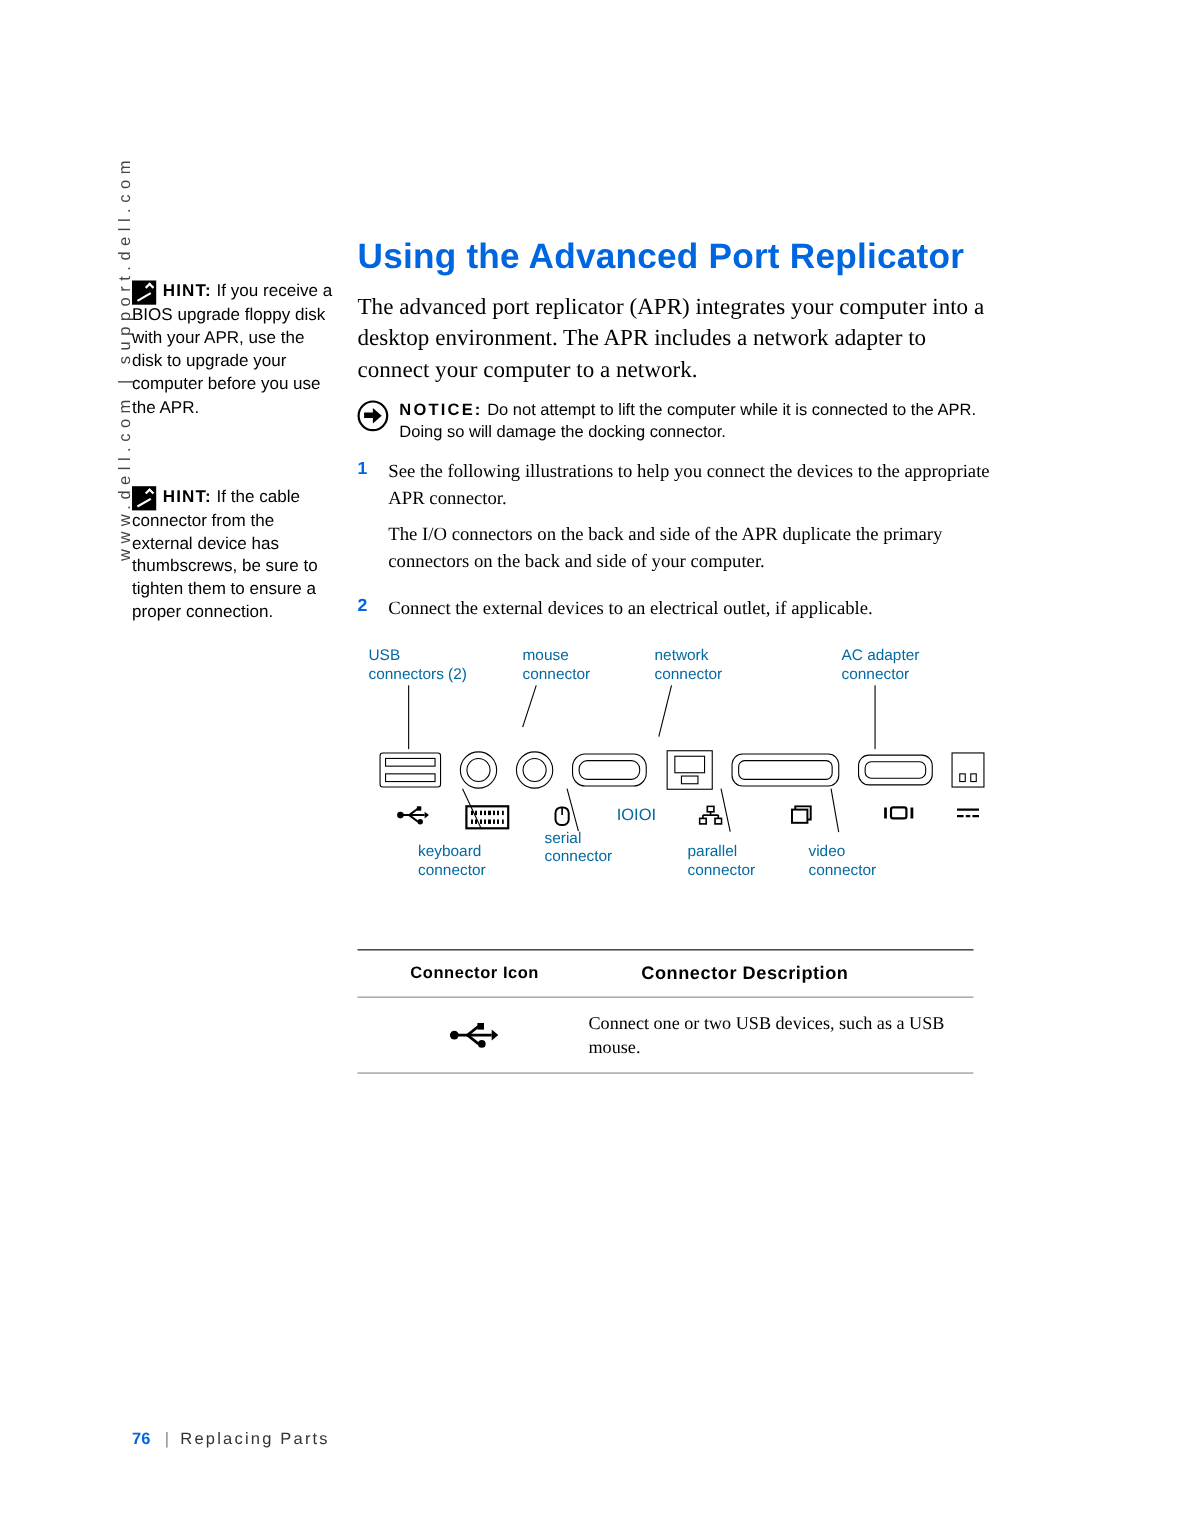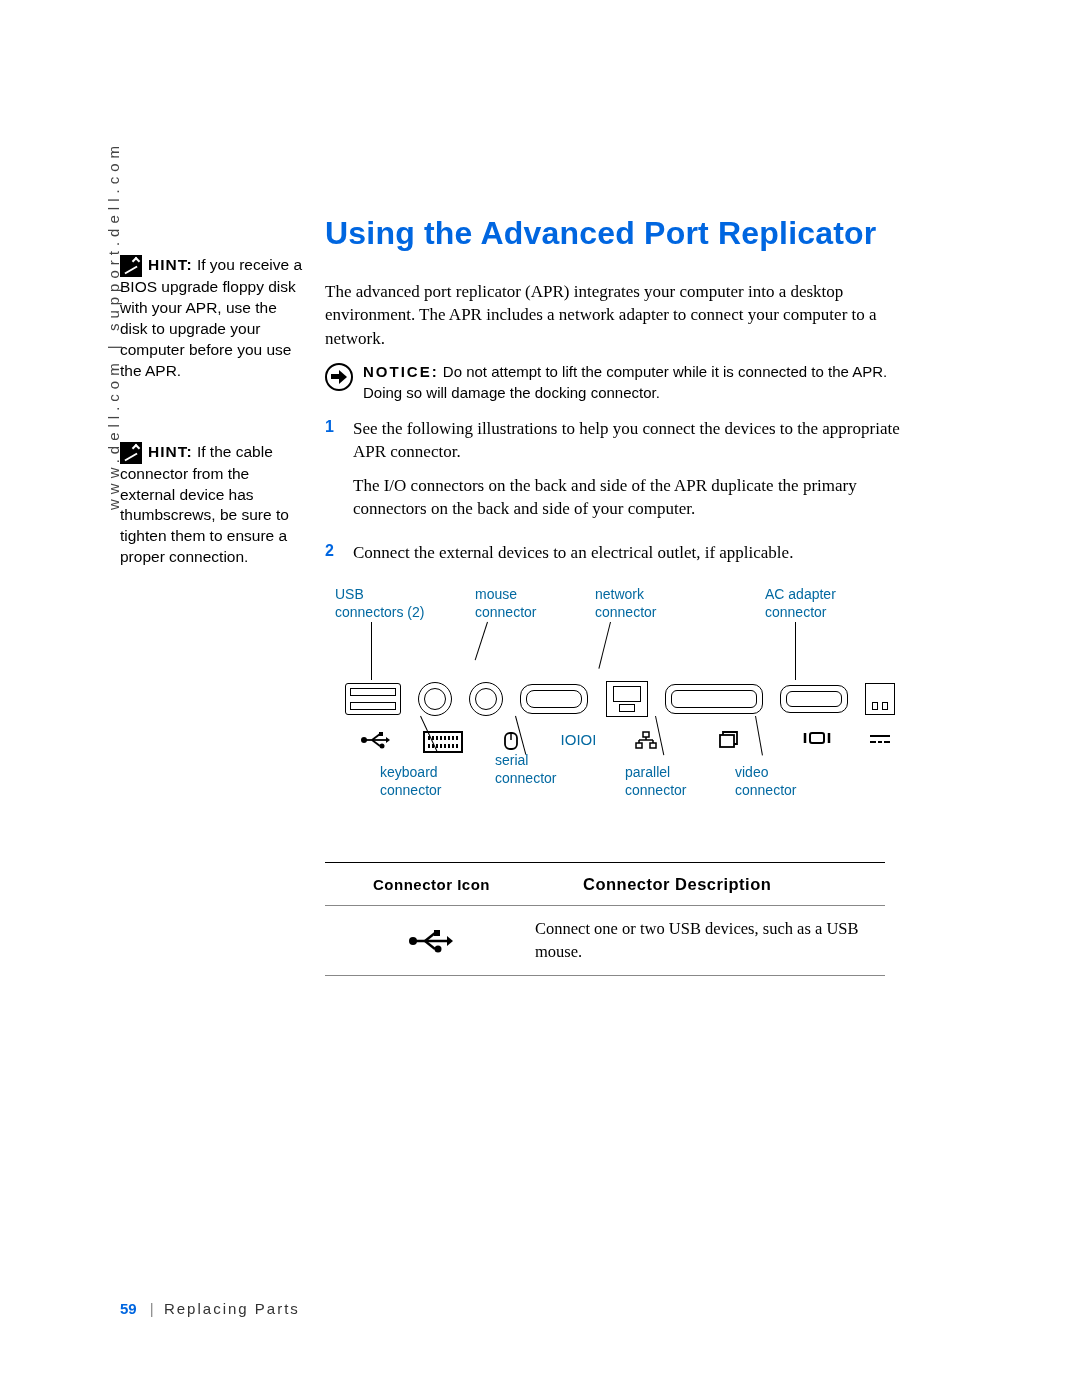--- a/index.html
+++ b/index.html
@@ -71,26 +71,26 @@
     position: absolute;
     left: 325px;
     top: 215px;
     width: 580px;
   }
   h1.title {
     color: #0066e0;
     font-size: 32px;
     font-weight: bold;
     letter-spacing: 0.2px;
-    margin: 0 0 28px 0;
+    margin: 0 0 12px 0;
     font-family: Arial, sans-serif;
   }
   p.body {
     font-family: Georgia, "Times New Roman", serif;
-    font-size: 17px;
+    font-size: 21px;
     line-height: 1.38;
     margin: 0 0 12px 0;
   }
   .notice-row {
     display: flex;
     align-items: flex-start;
     margin: 6px 0 14px 0;
   }
   .notice-icon {
     flex: 0 0 auto;
@@ -357,18 +357,18 @@
               <polygon points="40,8 46,13 40,18" fill="#000"></polygon>
             </svg>
         </div>
         <div class="c2">Connect one or two USB devices, such as a USB mouse.</div>
       </div>
     </div>
 
   </div>
 
   <div class="footer">
-    <span class="pg">59</span>
+    <span class="pg">76</span>
     <span class="sep">|</span>
     <span class="sect">Replacing Parts</span>
   </div>
 
 </div>
 
 </body></html>

